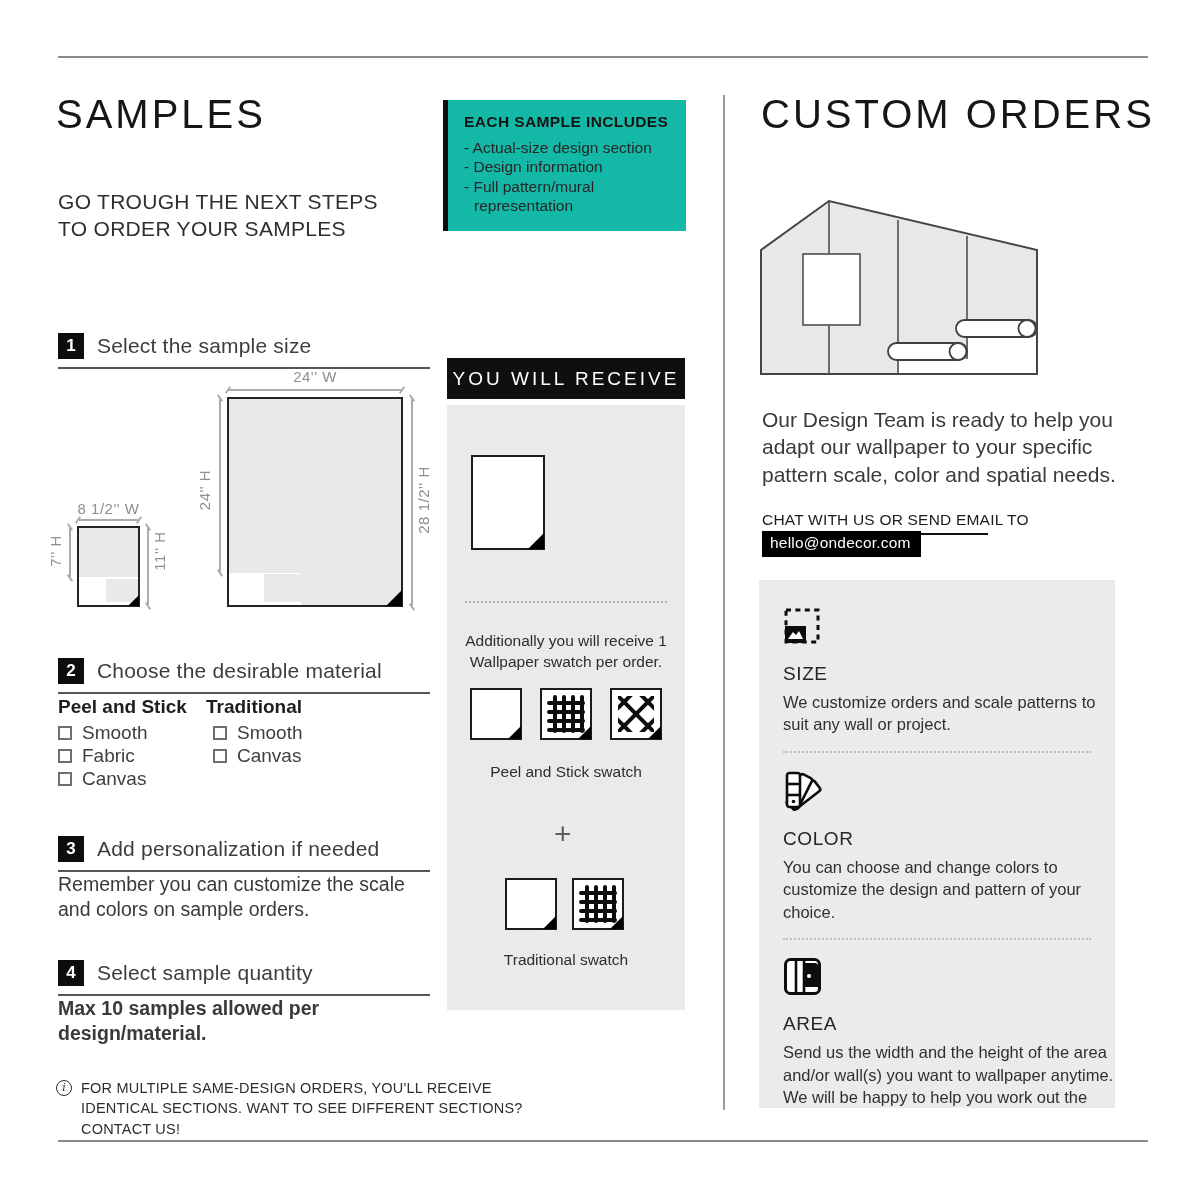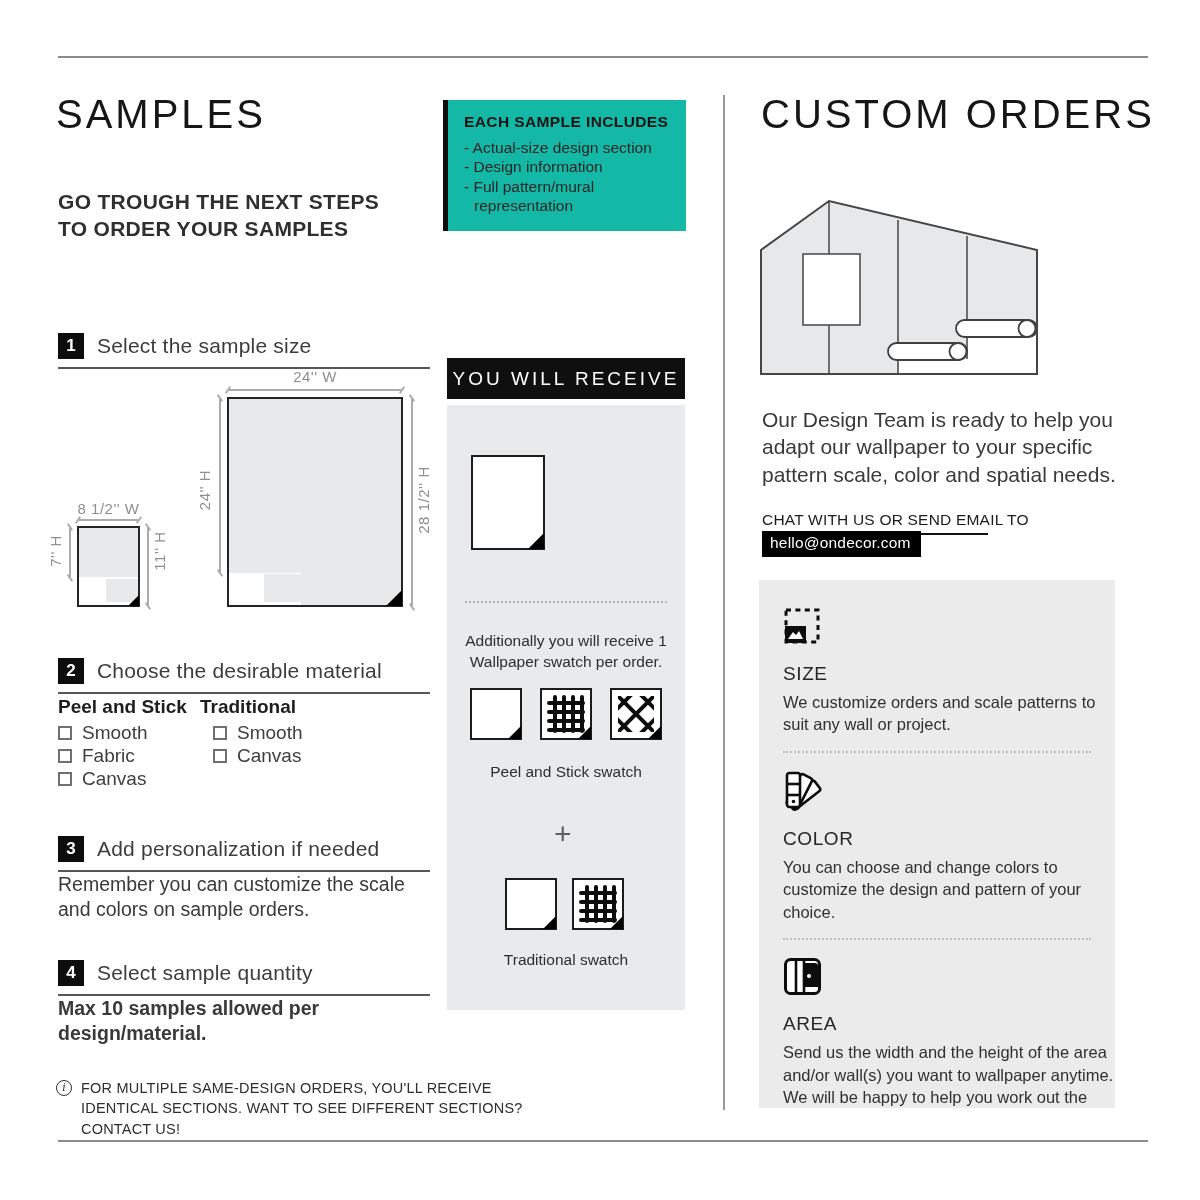--- a/index.html
+++ b/index.html
@@ -6,21 +6,21 @@
   body { background:#fff; }
   .page { position:relative; width:1200px; height:1200px; background:#fff;
           font-family:"Liberation Sans", sans-serif; color:#2e2e2e; overflow:hidden; }
 
   .rule { position:absolute; height:2px; background:#8c8c8c; }
   .vdivider { position:absolute; width:2px; background:#9a9a9a; }
 
   .h1 { position:absolute; font-size:40px; font-weight:400; letter-spacing:3px; color:#161616; white-space:nowrap; }
 
   .intro-left { position:absolute; left:58px; top:188px; font-size:21px; line-height:1.3;
-                color:#2f2f2f; white-space:pre-line; letter-spacing:.3px;font-weight:bold; }
+                color:#2f2f2f; white-space:pre-line; letter-spacing:.3px; }
 
   
   .step { position:absolute; width:372px; border-bottom:2px solid #565656; padding-bottom:8px;
           display:flex; align-items:center; gap:13px; }
   .step .num { width:26px; height:26px; background:#0d0d0d; color:#fff; font-size:17px; font-weight:700;
                display:flex; align-items:center; justify-content:center; flex:none; }
   .step .lbl { font-size:21px; color:#3d3d3d; letter-spacing:.2px; }
 
   
   .samplebox { position:absolute; background:#e8e9ea; border:2px solid #242424; }
@@ -143,21 +143,21 @@
     <span>Smooth</span>
   </div>
   <div class="optrow" style="left:58px; top:745px;">
     <span class="check"></span>
     <span>Fabric</span>
   </div>
   <div class="optrow" style="left:58px; top:768px;">
     <span class="check"></span>
     <span>Canvas</span>
   </div>
-  <div class="mat-title" style="left:200px; top:696px;">Traditional</div>
+  <div class="mat-title" style="left:206px; top:696px;">Traditional</div>
   <div class="optrow" style="left:213px; top:722px;">
     <span class="check"></span>
     <span>Smooth</span>
   </div>
   <div class="optrow" style="left:213px; top:745px;">
     <span class="check"></span>
     <span>Canvas</span>
   </div>
 
   <div class="step" style="left:58px; top:836px;">

